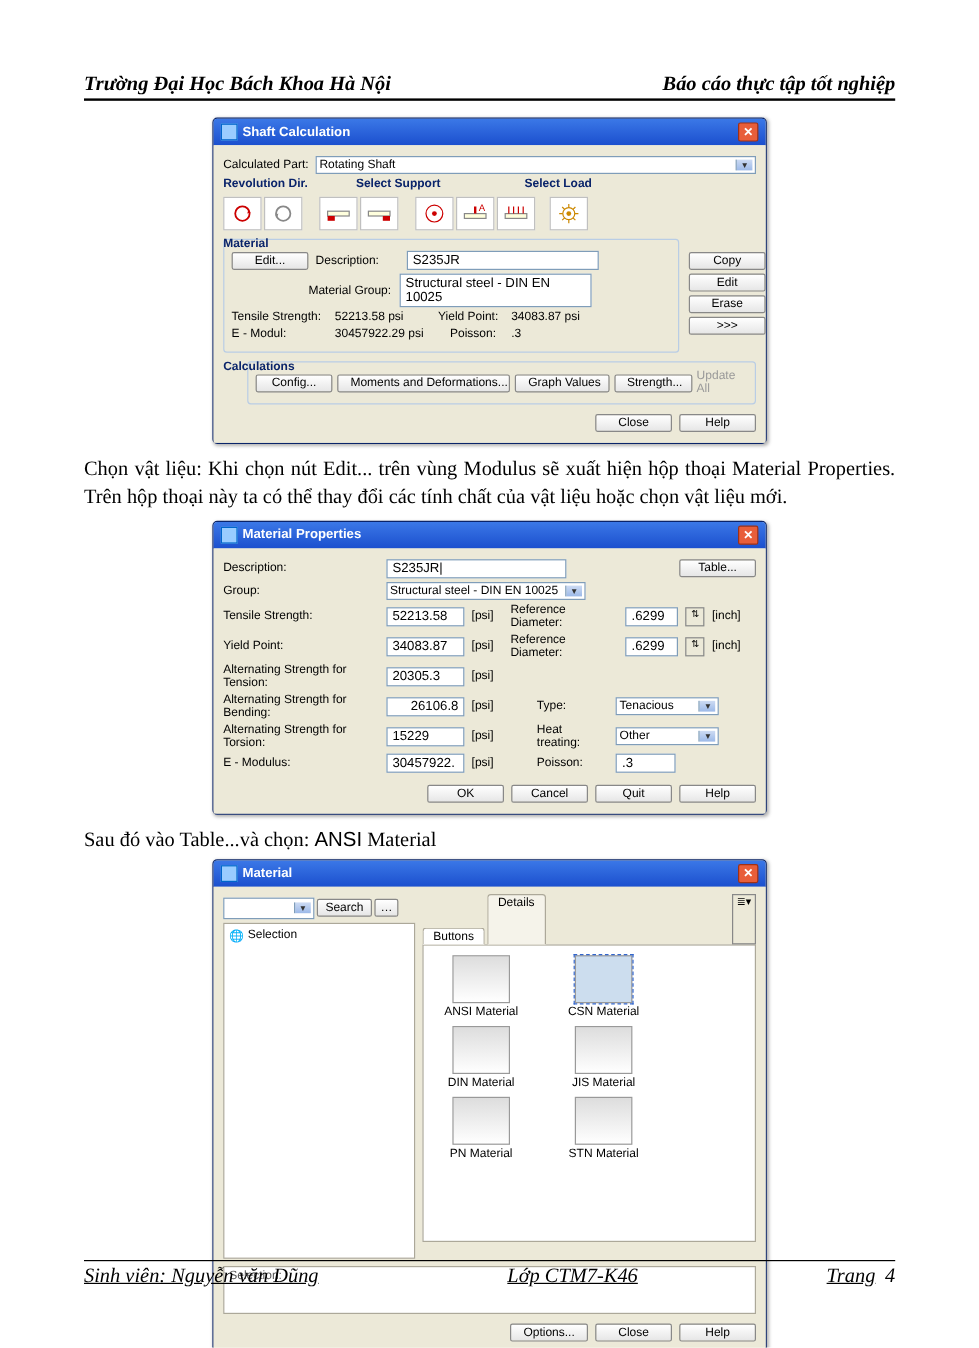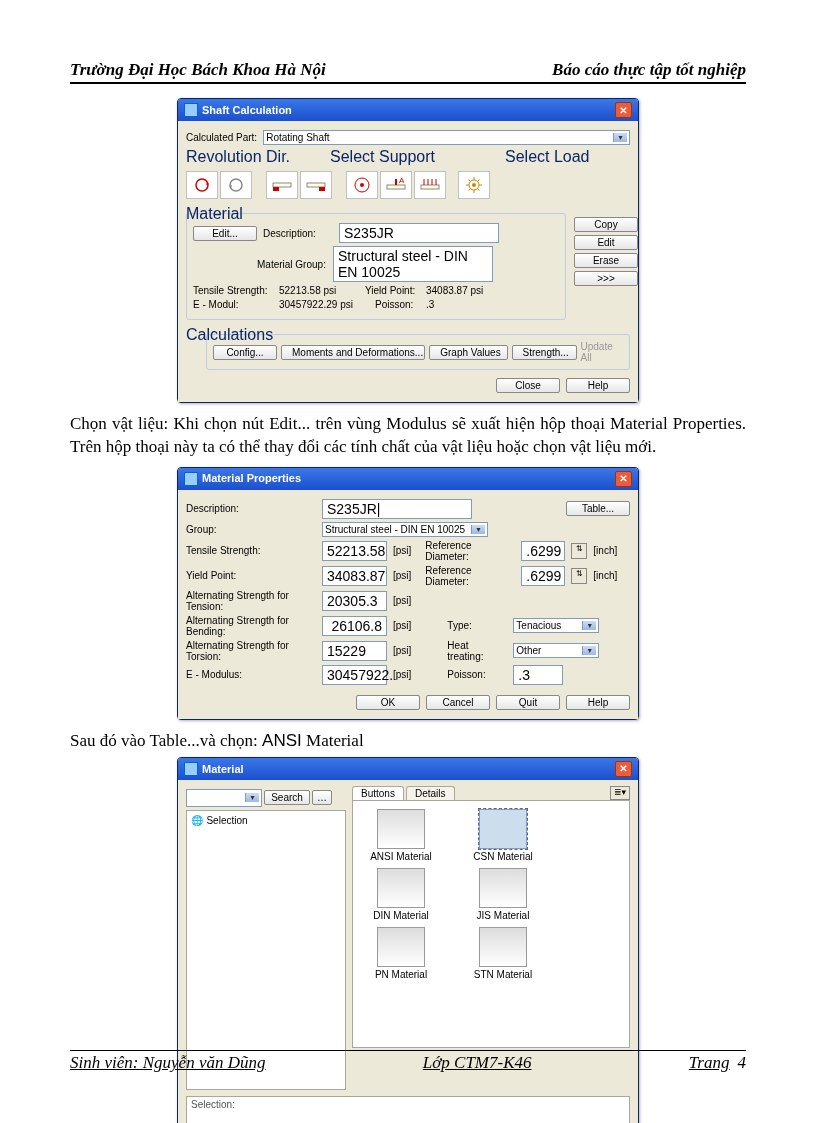--- a/index.html
+++ b/index.html
@@ -95,21 +95,21 @@
     text-align: center;
     min-width: 42px;
     cursor: pointer;
     white-space: nowrap;
   }
   .xp-input {
     background: #fff;
     border: 1px solid #7f9db9;
     padding: 1px 4px;
     font-family: Tahoma, sans-serif;
-    font-size: 14px;
+    font-size: 11px;
     display: inline-block;
   }
   .xp-select {
     background: #fff;
     border: 1px solid #7f9db9;
     padding: 1px 2px;
     font-family: Tahoma, sans-serif;
     font-size: 10px;
     display: flex;
     justify-content: space-between;
@@ -119,22 +119,23 @@
     background: linear-gradient(to bottom,#cddbf3,#9cb9e8);
     border-left: 1px solid #7f9db9;
     width: 13px;
     text-align: center;
     font-size: 8px;
     color: #333;
     margin-left:4px;
   }
   .group-title {
     color: #0a246a;
-    font-size: 16px;
+    font-size: 10px;
     margin-bottom: 2px;
+    font-weight: bold;
   }
   .group-box {
     border: 1px solid #b9cde5;
     border-radius: 3px;
     padding: 6px;
     margin-top: -12px;
   }
   .toolbar {
     display: flex;
     gap: 2px;
@@ -429,21 +430,21 @@
           </div>
           <div class="left-pane">
             <div style="display:flex;align-items:center;gap:3px;">
               <span>🌐</span>
               <span>Selection</span>
             </div>
           </div>
         </div>
         <div style="flex:1;">
           <div class="tabs">
-            <span class="tab" style="background:#fff;">Buttons</span>
+            <span class="tab" style="background:#fff;margin-top:28px;">Buttons</span>
             <span class="tab">Details</span>
             <div style="flex:1;"></div>
             <span style="border:1px solid #888;padding:0 3px;font-size:9px;">≣▾</span>
           </div>
           <div class="panel">
             <div class="mat-item"><div class="mat-icon"></div><span>ANSI Material</span></div>
             <div class="mat-item"><div class="mat-icon" style="background:#cde;outline:1px dashed #36c;"></div><span>CSN Material</span></div>
             <div class="mat-item"><div class="mat-icon"></div><span>DIN Material</span></div>
             <div class="mat-item"><div class="mat-icon"></div><span>JIS Material</span></div>
             <div class="mat-item"><div class="mat-icon"></div><span>PN Material</span></div>

